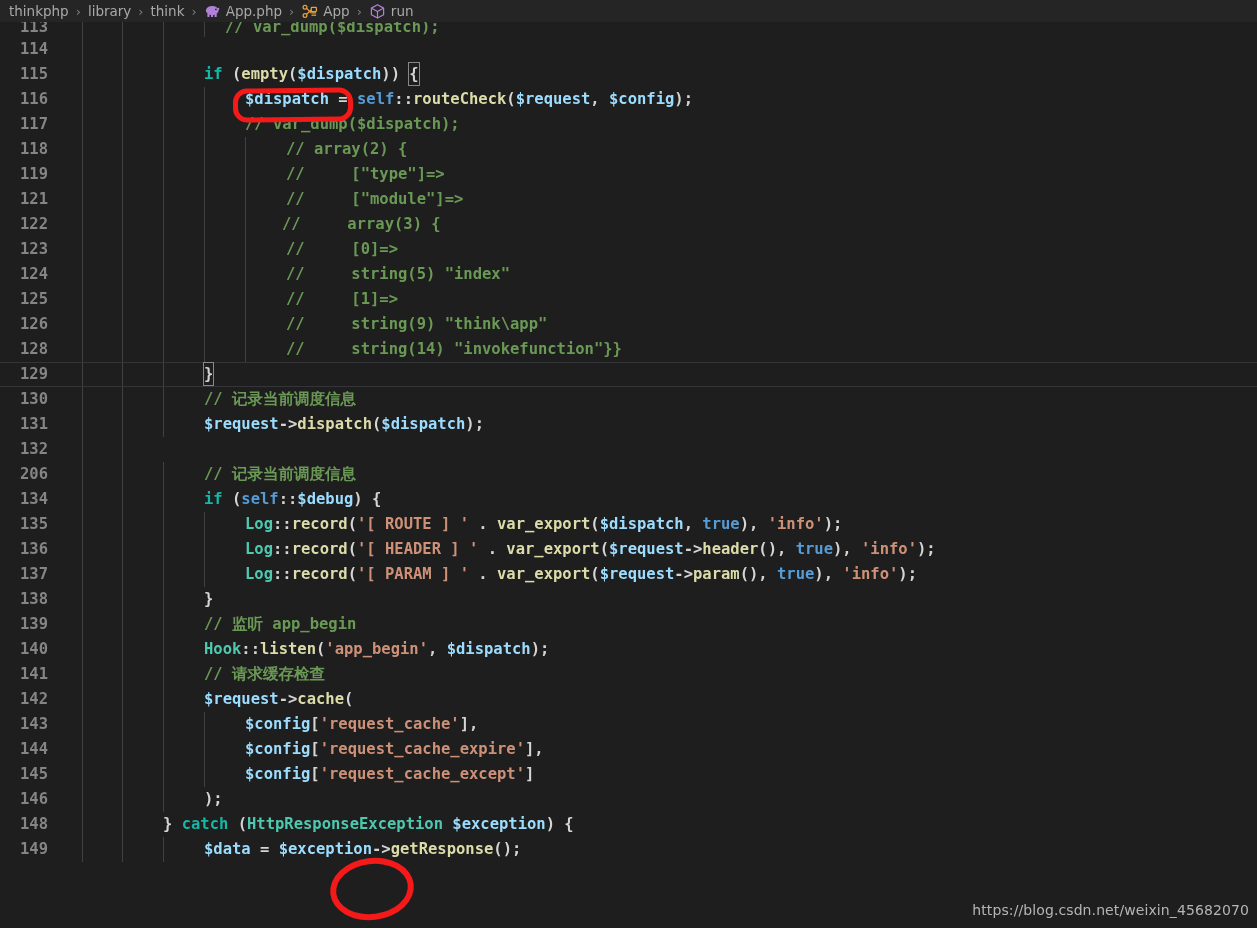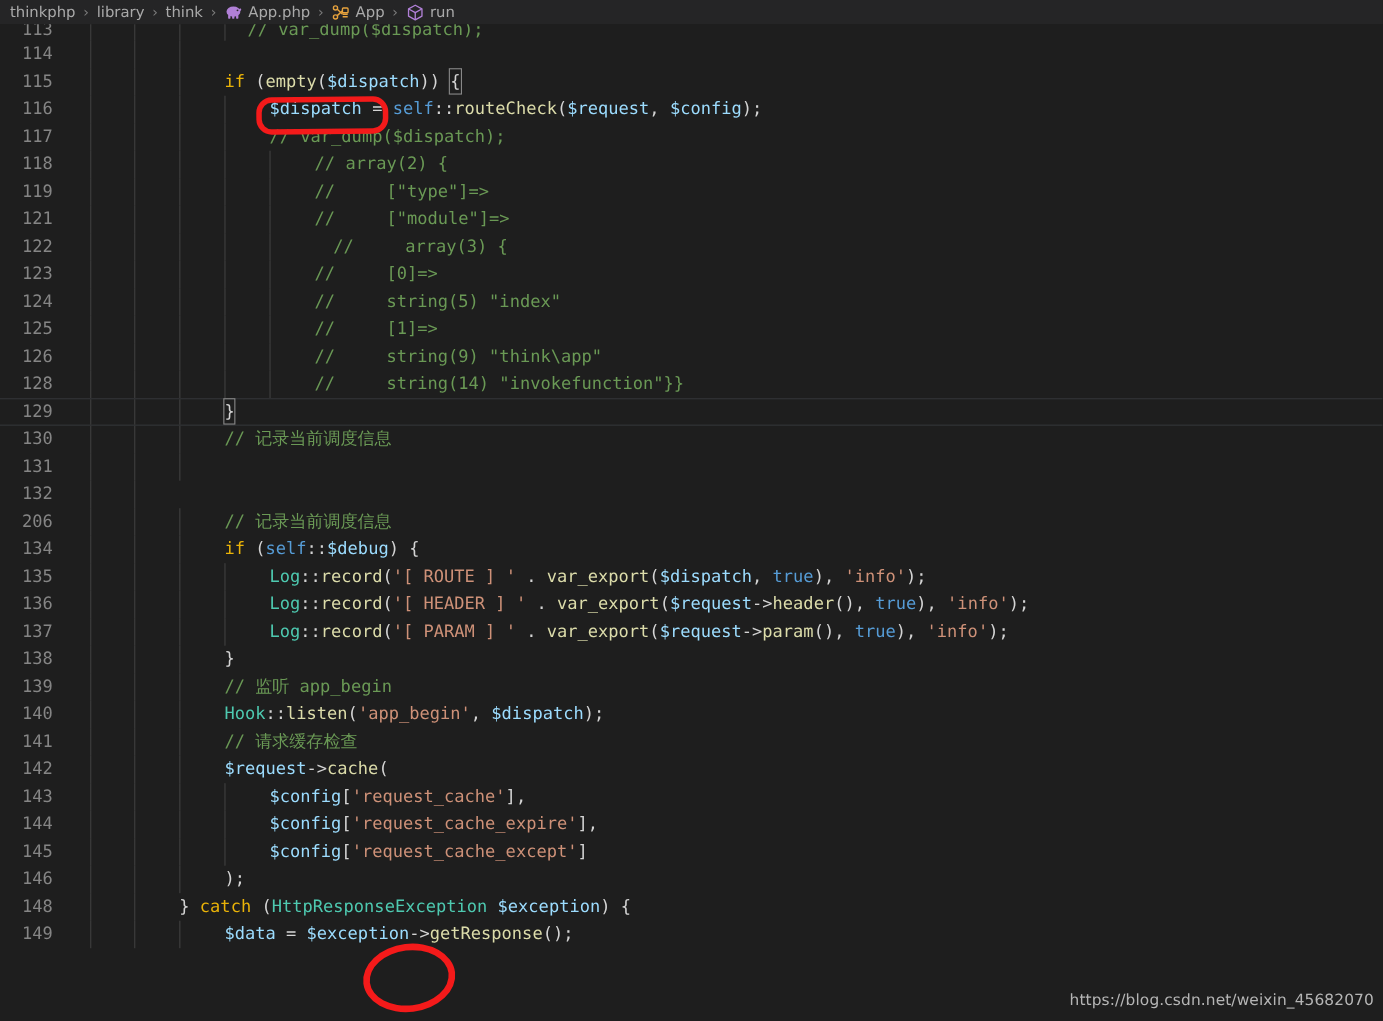--- a/index.html
+++ b/index.html
@@ -42,20 +42,21 @@
     position: relative;
   }
 
   
   #editor {
     position: absolute;
     top: 22px; left: 0;
     width: 1257px; height: 906px;
     background: #1e1e1e;
     overflow: hidden;
+    font-weight: bold;
   }
   .row {
     position: relative;
     height: 25px;
     width: 1257px;
   }
   .row.current {
     background: #1e1e1e;
     border-top: 1px solid #333538;
     border-bottom: 1px solid #333538;
@@ -85,21 +86,21 @@
   }
   
   .iguide {
     position: absolute;
     top: 0; width: 1px; height: 25px;
     background: #404040;
   }
 
   
   .t-cmt  { color: #6A9955; }
-  .t-kw   { color: #eab308; }   
+  .t-kw   { color: #14b8a6; }   
   .t-kw2  { color: #569CD6; }   
   .t-var  { color: #9CDCFE; }   
   .t-fn   { color: #DCDCAA; }   
   .t-str  { color: #CE9178; }   
   .t-cls  { color: #4EC9B0; }   
   .t-punc { color: #d4d4d4; }
 
   .bracketmatch {
     outline: 1px solid #888888;
     outline-offset: 0px;
@@ -275,21 +276,21 @@
     <span class="code" style="left:286px;"><span class="t-cmt">//     ["module"]=&gt;</span></span>
   </div>
 
   <div class="row">
     <span class="lnum">122</span>
     <span class="iguide" style="left:82px;"></span>
       <span class="iguide" style="left:122px;"></span>
       <span class="iguide" style="left:163px;"></span>
       <span class="iguide" style="left:204px;"></span>
       <span class="iguide" style="left:245px;"></span>
-    <span class="code" style="left:303px;"><span class="t-cmt">//     array(3) {</span></span>
+    <span class="code" style="left:282px;"><span class="t-cmt">//     array(3) {</span></span>
   </div>
 
   <div class="row">
     <span class="lnum">123</span>
     <span class="iguide" style="left:82px;"></span>
       <span class="iguide" style="left:122px;"></span>
       <span class="iguide" style="left:163px;"></span>
       <span class="iguide" style="left:204px;"></span>
       <span class="iguide" style="left:245px;"></span>
     <span class="code" style="left:286px;"><span class="t-cmt">//     [0]=&gt;</span></span>
@@ -350,20 +351,21 @@
       <span class="iguide" style="left:122px;"></span>
       <span class="iguide" style="left:163px;"></span>
     <span class="code" style="left:204px;"><span class="t-cmt">// 记录当前调度信息</span></span>
   </div>
 
   <div class="row">
     <span class="lnum">131</span>
     <span class="iguide" style="left:82px;"></span>
       <span class="iguide" style="left:122px;"></span>
       <span class="iguide" style="left:163px;"></span>
+    <span class="code" style="left:204px;"><span class="t-var">$request</span><span class="t-punc">-&gt;</span><span class="t-fn">dispatch</span><span class="t-punc">(</span><span class="t-var">$dispatch</span><span class="t-punc">);</span></span>
   </div>
 
   <div class="row">
     <span class="lnum">132</span>
     <span class="iguide" style="left:82px;"></span>
       <span class="iguide" style="left:122px;"></span>
     <span class="code" style="left:204px;"></span>
   </div>
 
   <div class="row">

